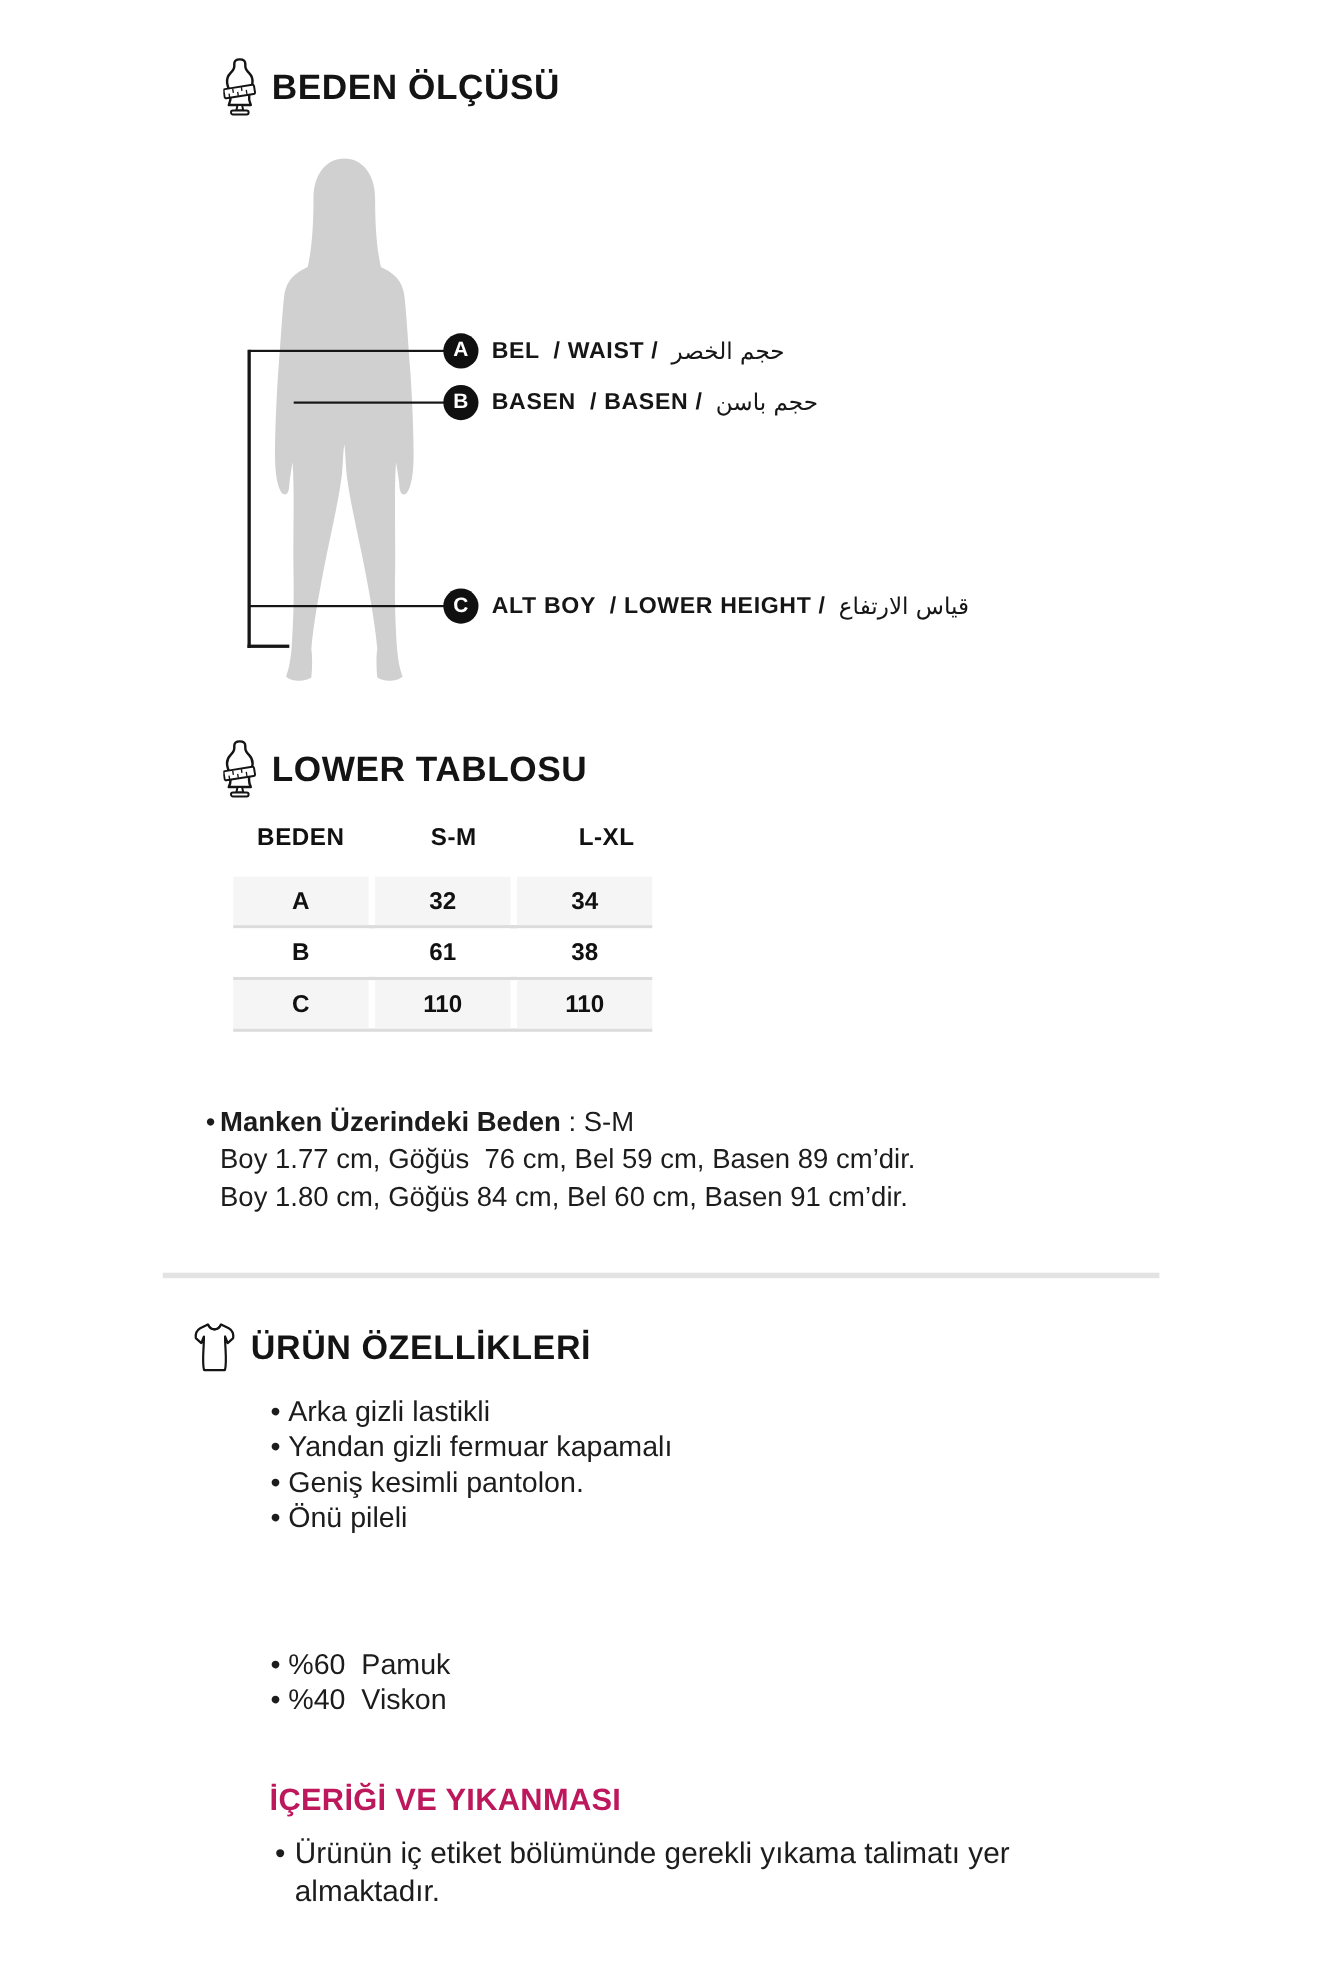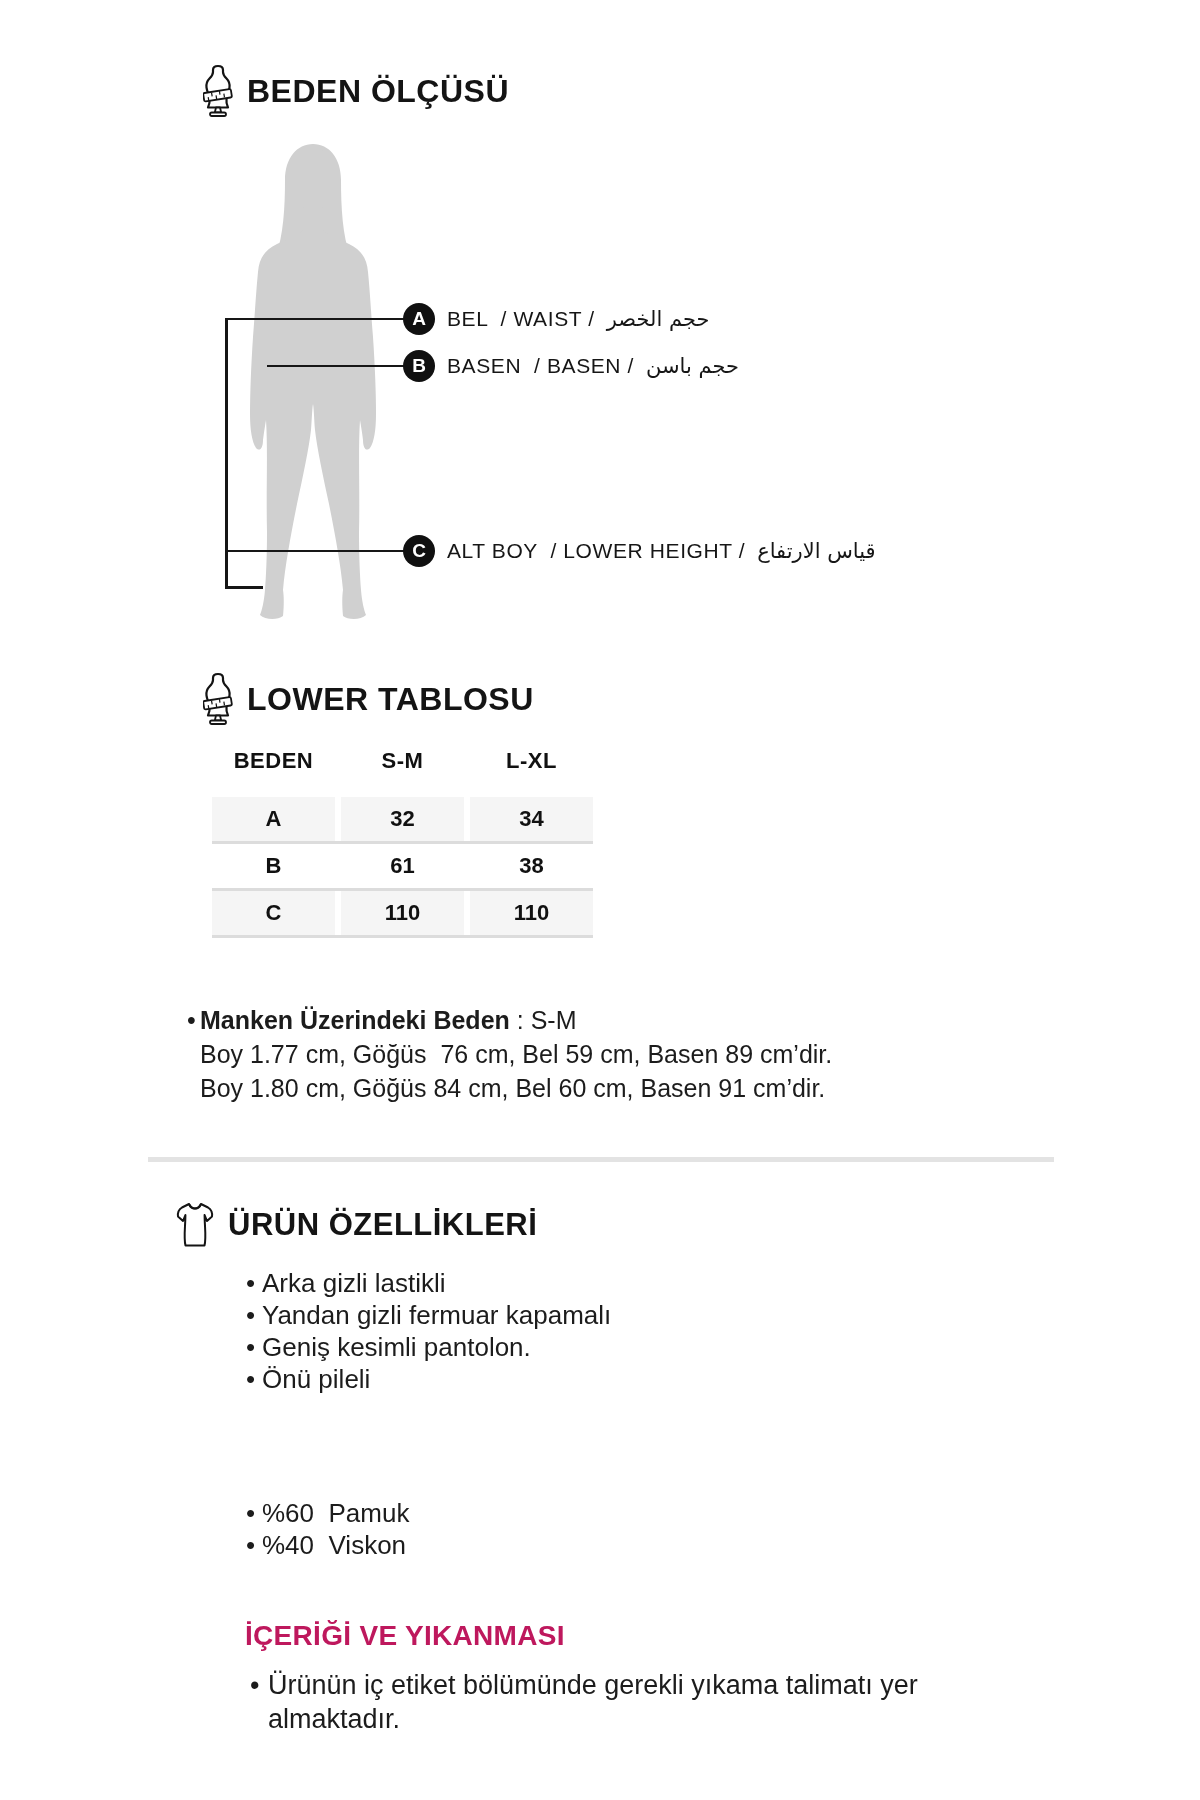--- a/index.html
+++ b/index.html
@@ -13,24 +13,24 @@
   .sec-head{display:flex;align-items:center;gap:14px;}
   .sec-head .hicon{flex:0 0 auto;display:block;}
   .sec-head .htext{font-size:32px;font-weight:700;letter-spacing:.5px;white-space:nowrap;color:#141414;}
   .sec-head.small .htext{font-size:31px;}
   
   .mline{position:absolute;background:#161616;}
   .mrow{position:absolute;display:flex;align-items:center;gap:12px;white-space:nowrap;}
   .badge{width:32px;height:32px;border-radius:50%;background:#101010;color:#fff;
          display:flex;align-items:center;justify-content:center;
          font-size:19px;font-weight:700;flex:0 0 auto;}
-  .mlatin{font-size:21px;font-weight:400;letter-spacing:.6px;white-space:pre-wrap;color:#161616;}
+  .mlatin{font-size:21px;font-weight:700;letter-spacing:.6px;white-space:pre-wrap;color:#161616;}
   .mar{font-size:21px;font-family:"DejaVu Sans",sans-serif;color:#161616;}
   
-  .thead-row{position:absolute;display:flex;gap:6px;}
+  .thead-row{position:absolute;display:flex;gap:16px;}
   .thead-row .hc{width:123px;text-align:center;font-size:22px;font-weight:700;letter-spacing:.5px;}
   .stable{position:absolute;display:flex;flex-direction:column;}
   .trow{display:flex;gap:6px;border-bottom:3px solid #dcdcdc;}
   .trow .tc{width:123px;height:44px;display:flex;align-items:center;justify-content:center;
             font-size:22px;font-weight:600;background:#f5f5f5;}
   .trow.white .tc{background:#ffffff;}
   
   .model-block{position:absolute;font-size:25px;line-height:34px;color:#1c1c1c;}
   .model-block .b-line{position:relative;padding-left:13px;}
   .model-block .b-line::before{content:"•";position:absolute;left:0;top:0;}
@@ -44,21 +44,21 @@
   .care-head{font-size:28px;font-weight:700;letter-spacing:.3px;color:#be185d;}
   ul.carelist{list-style:none;margin:0;padding:0;width:790px;}
   ul.carelist li{position:relative;padding-left:18px;font-size:27px;line-height:34px;color:#1c1c1c;}
   ul.carelist li::before{content:"•";position:absolute;left:0;top:0;}
 </style>
 </head>
 <body>
 
 <div id="canvas">
 
-  <div class="abs sec-head" style="left:203px;top:64px;">
+  <div class="abs sec-head" style="left:203px;top:52px;">
     <svg class="hicon" width="30" height="54" viewBox="0 0 30 54">
       <path d="M15,2 C12,2 10,3.5 10,6 L10,8 C10,10.5 8.5,12.5 6.5,14.5 C4.5,16.5 3,19.5 3.5,23.5 C4,27.5 6,30.5 6.5,34.5 C7,38.5 6.2,41 5,43.5 L25,43.5 C23.8,41 23,38.5 23.5,34.5 C24,30.5 26,27.5 26.5,23.5 C27,19.5 25.5,16.5 23.5,14.5 C21.5,12.5 20,10.5 20,8 L20,6 C20,3.5 18,2 15,2 Z" fill="#fff" stroke="#141414" stroke-width="2.2" stroke-linejoin="round"></path>
       <rect x="0.5" y="27" width="28" height="8.5" rx="1.5" transform="rotate(-9 14.5 31)" fill="#fff" stroke="#141414" stroke-width="1.8"></rect>
       <g stroke="#141414" stroke-width="1.2">
         <line x1="5" y1="31.6" x2="5" y2="35.5" transform="rotate(-9 14.5 31)"></line>
         <line x1="9" y1="27.9" x2="9" y2="31.5" transform="rotate(-9 14.5 31)"></line>
         <line x1="13" y1="31.2" x2="13" y2="35" transform="rotate(-9 14.5 31)"></line>
         <line x1="17" y1="27.5" x2="17" y2="31" transform="rotate(-9 14.5 31)"></line>
         <line x1="21" y1="30.7" x2="21" y2="34.5" transform="rotate(-9 14.5 31)"></line>
       </g>

